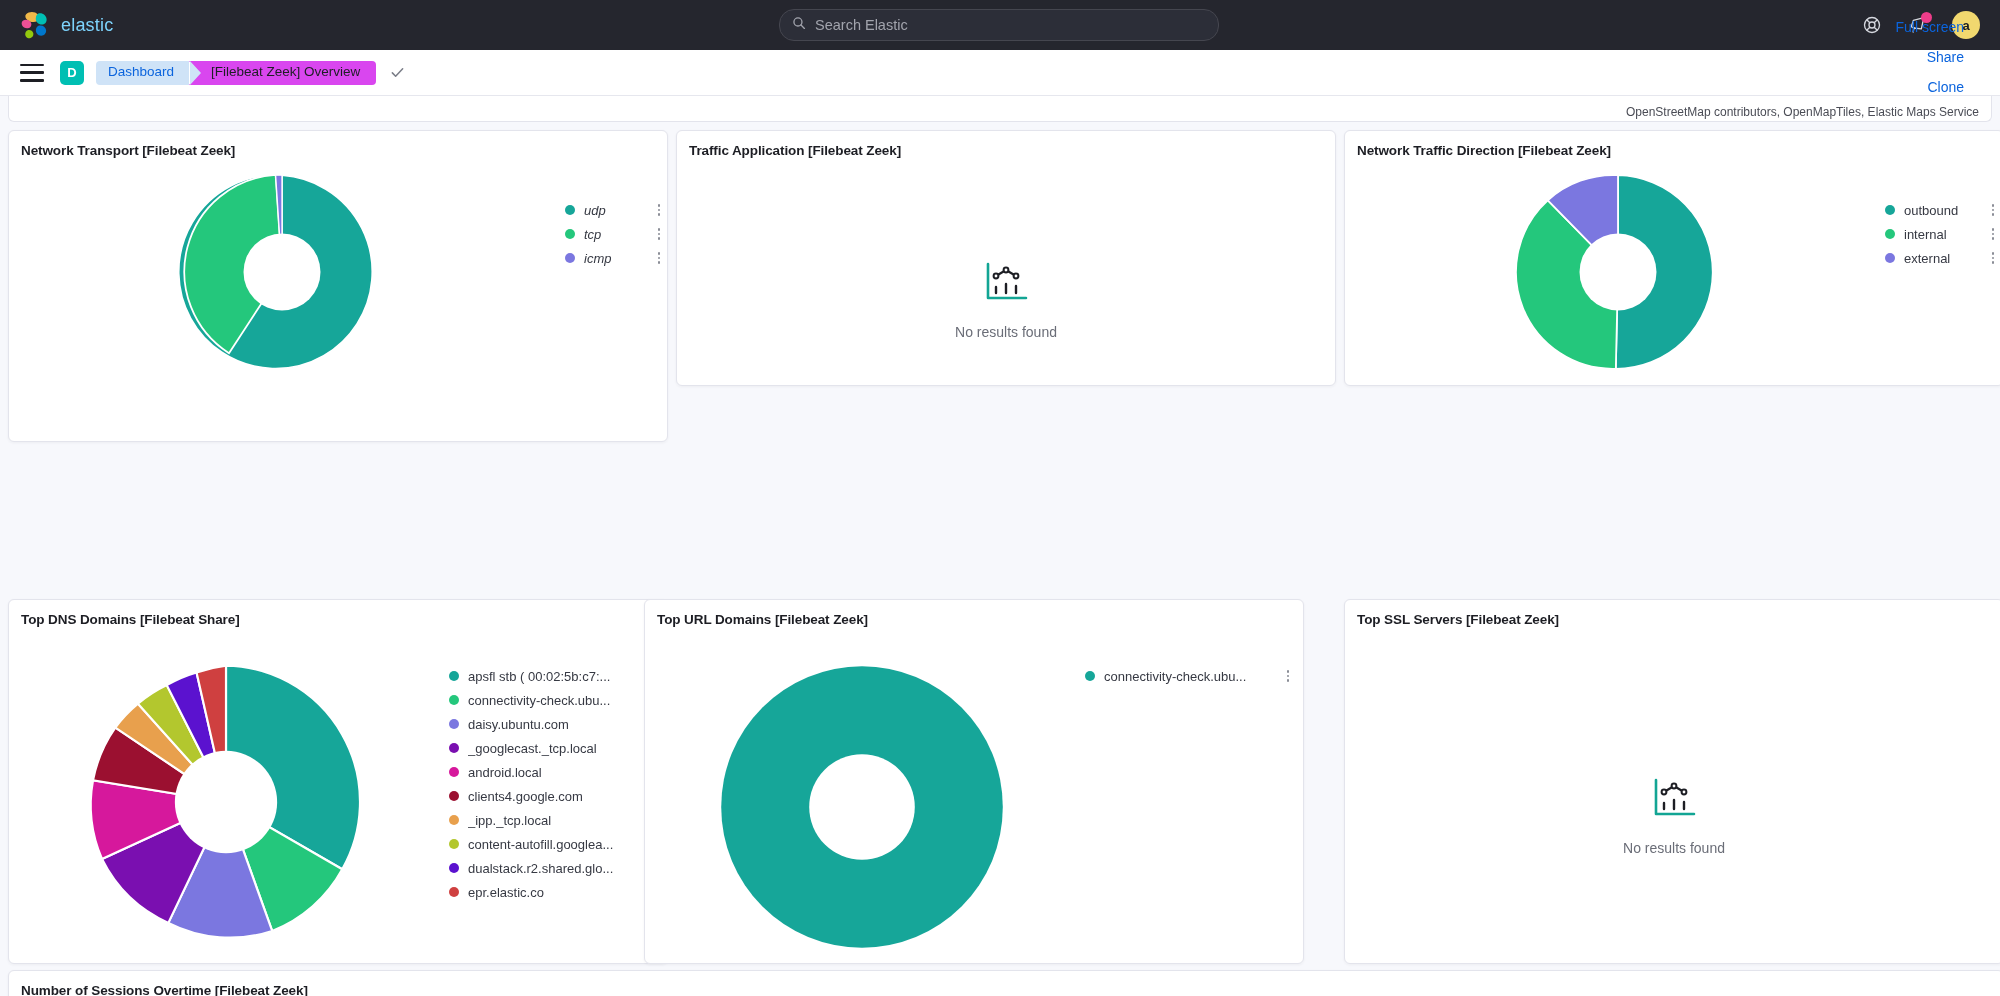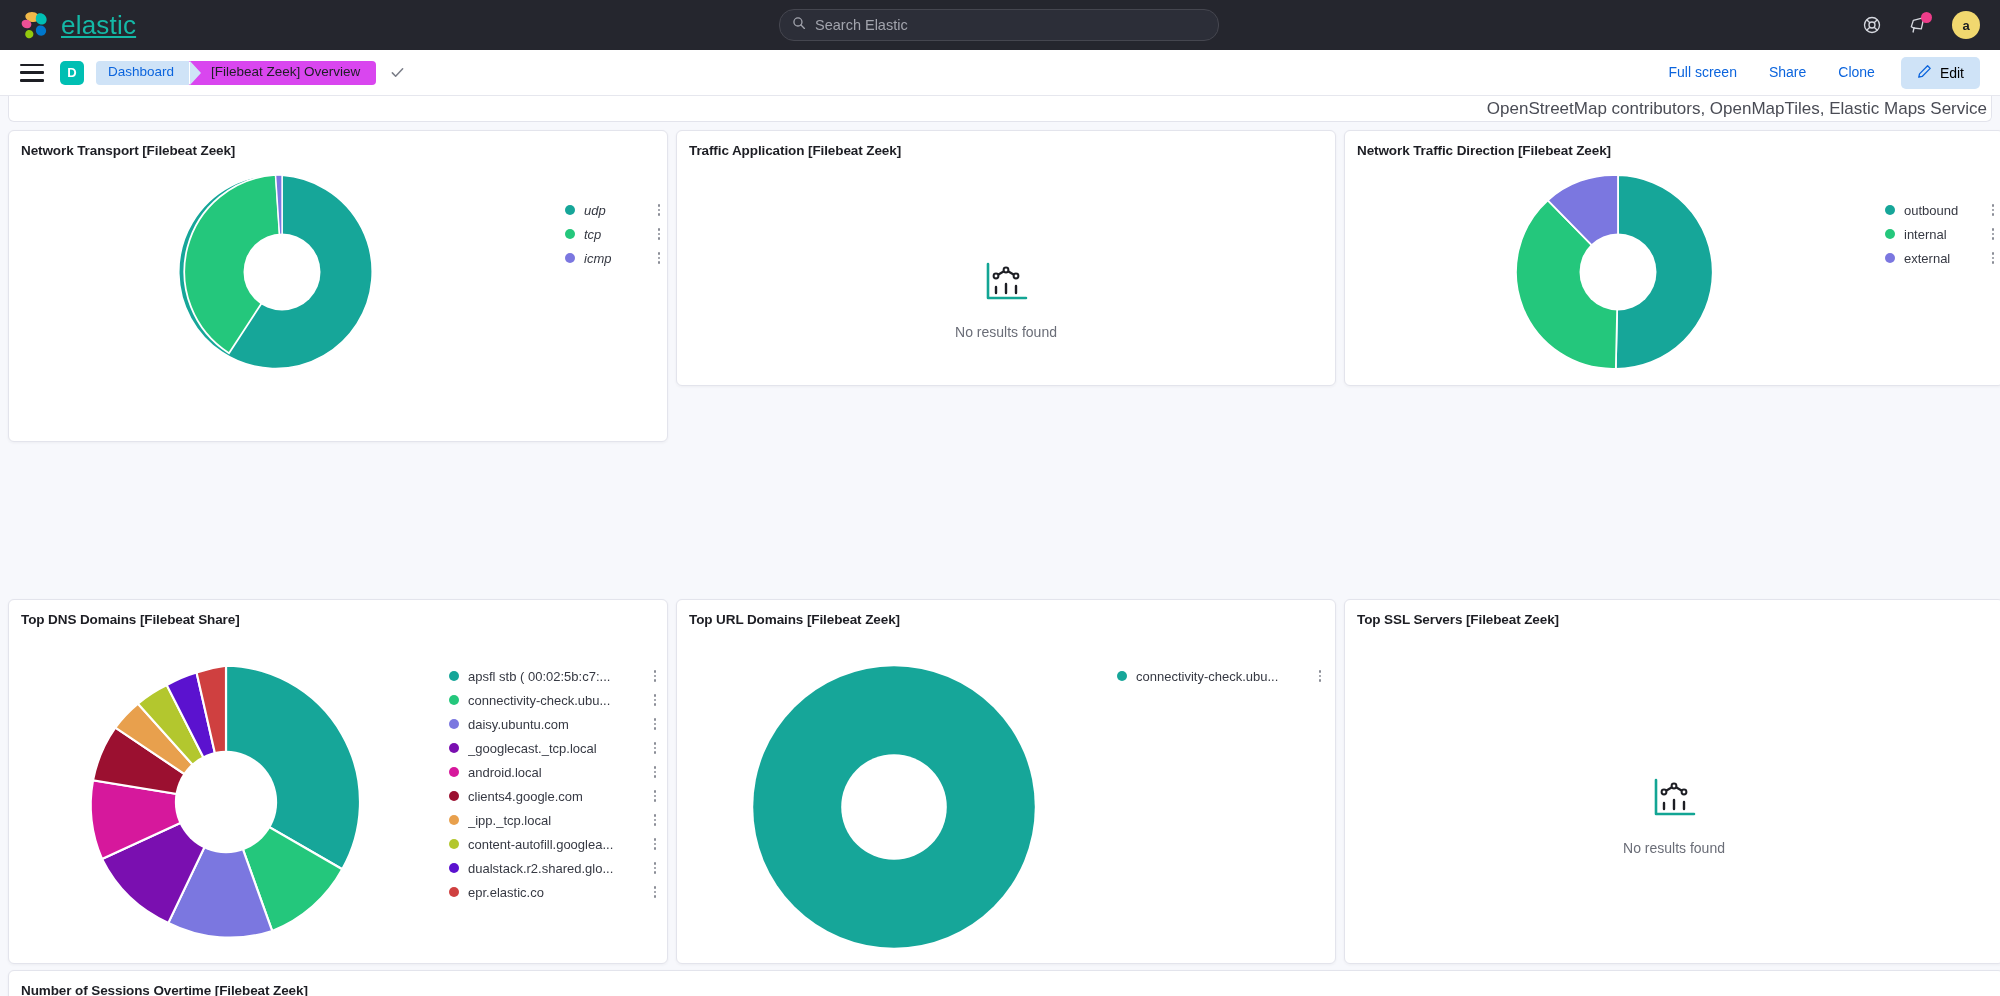--- a/index.html
+++ b/index.html
@@ -12,21 +12,21 @@
 
   
   .topbar {
     height: 50px; width: 100%;
     background: #25262e;
     display: flex; align-items: center;
     position: relative;
   }
   .brand { display: flex; align-items: center; gap: 11px; padding-left: 20px; }
   .brand-logo { width: 30px; height: 30px; position: relative; }
-  .brand-name { color: #14b8a6; font-size: 26px; letter-spacing: .2px; font-weight: 400; text-decoration: underline; }
+  .brand-name { color: #7dd3fc; font-size: 18px; letter-spacing: .2px; font-weight: 400; }
 
   .global-search {
     position: absolute; left: 779px; top: 9px;
     width: 440px; height: 32px;
     background: #2c2e38;
     border: 1px solid #434css; border: 1px solid #45464f;
     border-radius: 15px;
     display: flex; align-items: center; gap: 9px;
     padding: 0 12px;
   }
@@ -74,21 +74,21 @@
     border-left: 11px solid #cfe3f7; z-index: 2;
   }
   .crumb.last { background: #d946ef; color: #1d1e24; border-radius: 0 4px 4px 0; padding-left: 22px; margin-left: -1px; }
   .crumb.last::before {
     content: ""; position: absolute; left: -0px; top: 0;
     border-top: 12px solid transparent; border-bottom: 12px solid transparent;
     border-left: 11px solid #ffffff; z-index: 1;
   }
   .crumb-check { margin-left: 14px; color: #8a8d96; font-size: 15px; display: flex; align-items: center; }
 
-  .nav-actions { margin-left: auto; display: flex; align-items: flex-start; gap: 0px; }
+  .nav-actions { margin-left: auto; display: flex; align-items: flex-end; gap: 0px; flex-direction: column; }
   .nav-link {
     color: #0b64dd; font-size: 14px; padding: 0 16px; height: 30px;
     display: flex; align-items: center; cursor: pointer; white-space: nowrap;
   }
   .edit-btn {
     background: #cfe3f7; color: #000000; border-radius: 5px;
     height: 32px; display: flex; align-items: center; gap: 8px;
     padding: 0 16px; font-size: 14px; cursor: pointer; margin-left: 10px;
   }
 
@@ -103,22 +103,22 @@
   
   .map-strip {
     position: absolute; left: 8px; top: 0px;
     width: 1984px; height: 26px;
     background: #ffffff;
     border: 1px solid #e3e4ec; border-top: none;
     border-radius: 0 0 6px 6px;
     overflow: hidden;
   }
   .map-attrib {
-    position: absolute; right: 0; bottom: 1px;
-    font-size: 17px; color: #4a4c55;
+    position: absolute; right: 8px; bottom: 1px;
+    font-size: 12px; color: #4a4c55;
     background: rgba(255,255,255,.85);
     padding: 1px 4px; white-space: nowrap;
   }
 
   .panel {
     position: absolute;
     background: #ffffff;
     border: 1px solid #e3e4ec;
     border-radius: 6px;
     box-shadow: 0 1px 3px rgba(30,35,60,.05);
@@ -514,21 +514,21 @@
             <line x1="4" y1="3" x2="15" y2="3"></line>
           <line x1="1" y1="8" x2="2" y2="8"></line>
             <line x1="4" y1="8" x2="15" y2="8"></line>
           <line x1="1" y1="13" x2="2" y2="13"></line>
             <line x1="4" y1="13" x2="15" y2="13"></line>
         </svg>
       </span>
     </div>
   </div>
 
-  <div class="panel" style="left:676px; top:503px; width:660px; height:365px;">
+  <div class="panel" style="left:644px; top:503px; width:660px; height:365px;">
     <div class="panel-title">Top URL Domains [Filebeat Zeek]</div>
     <div class="panel-body">
       <svg class="donut" width="320" height="320" viewBox="0 0 100 100" style="position:absolute; left:57px; top:20px;">
         <circle cx="50" cy="50" r="44" fill="#16a699"></circle>
         <circle cx="50" cy="50" r="16.5" fill="#ffffff"></circle>
       </svg>
 
       <div class="legend" style="left:440px; top:37px; width:205px;">
         <div class="legend-item">
           <span class="legend-dot" style="background:#16a699"></span>

